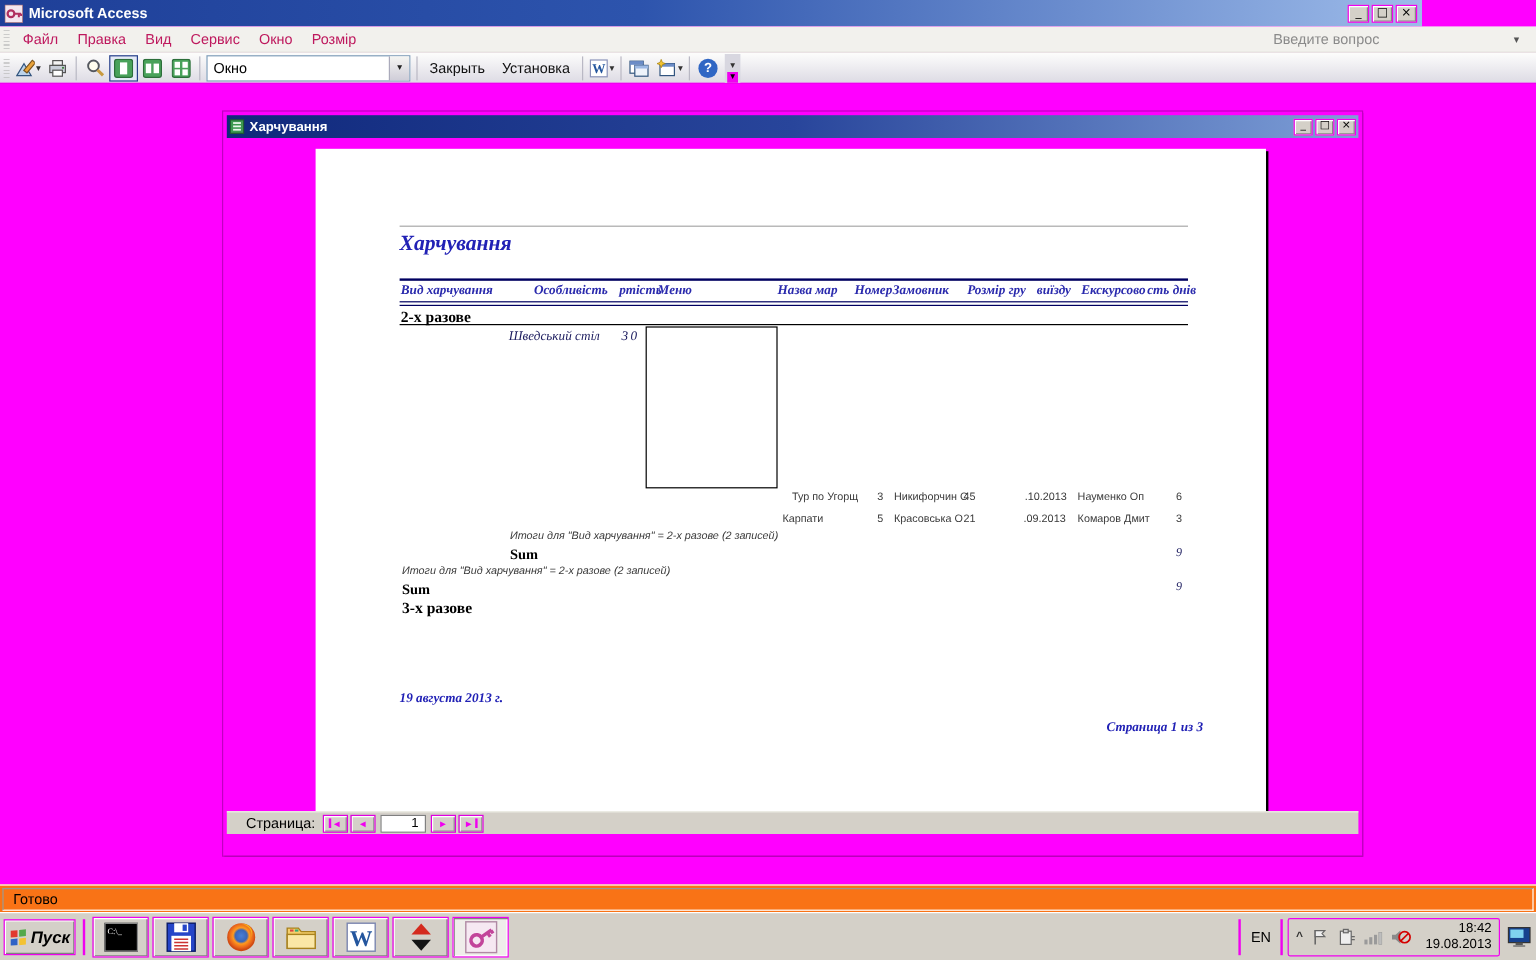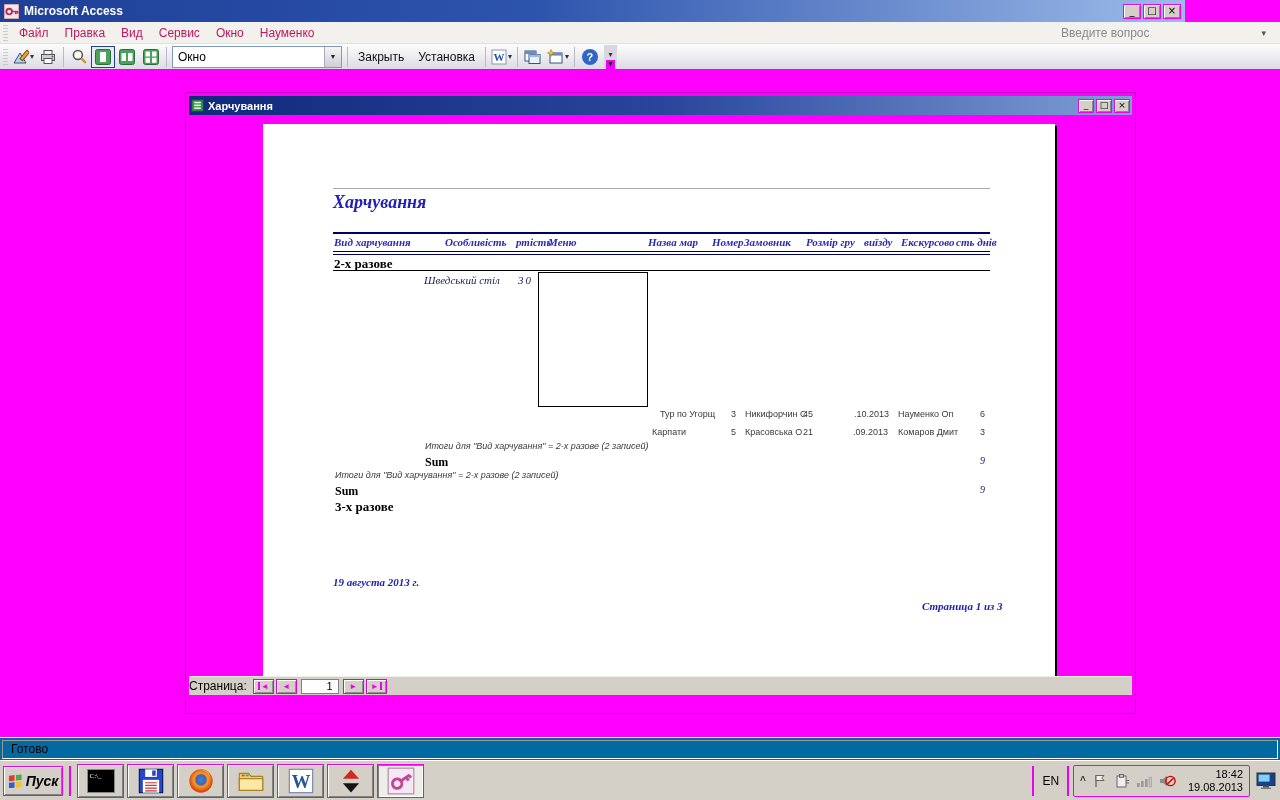--- a/index.html
+++ b/index.html
@@ -65,30 +65,30 @@
 .menucell{font-family:"Liberation Serif",serif;font-style:italic;font-size:11px;color:#1b1b5e}
 #imgframe{position:absolute;left:275px;top:148px;width:110px;height:135px;border:1px solid #000;background:#fff}
 .dcell{position:absolute;font-size:9px;color:#3a3a3a;white-space:nowrap}
 .itogi{font-style:italic;font-size:9px;color:#3a3a3a}
 .sumlbl{font-family:"Liberation Serif",serif;font-weight:bold;font-size:12px;color:#000}
 .sumval{font-family:"Liberation Serif",serif;font-style:italic;font-size:10px;color:#1b1b5e}
 .pfoot{font-family:"Liberation Serif",serif;font-style:italic;font-weight:600;font-size:11px;color:#2121b5}
 
 
 #rwnav{position:absolute;left:0;bottom:0;width:100%;height:19px;background:#d4d0c8;
- display:flex;align-items:center;padding-left:0;gap:2px;border-top:1px solid #efefe8}
+ display:flex;align-items:center;padding-left:16px;gap:2px;border-top:1px solid #efefe8}
 #rwnav .lbl{margin-right:4px;color:#000}
 .navbtn{width:21px;height:15px;background:#d4d0c8;border:1px solid #e000e0;
  box-shadow:inset 1px 1px 0 #fff,inset -1px -1px 0 #909090;
  display:flex;align-items:center;justify-content:center;gap:1px;cursor:pointer;color:#f000f0;font-size:8px}
 .navbtn .vb{width:2px;height:8px;background:#f000f0}
 #pageinput{width:38px;height:15px;border:1px solid #808080;font-size:11px;text-align:right;padding-right:5px;margin:0 2px}
 
 
-#statusbar{position:absolute;left:0;top:737px;width:1280px;height:23px;background:#0369a1;
+#statusbar{position:absolute;left:0;top:737px;width:1280px;height:23px;background:#f97316;
  border-top:1px solid #fff;display:flex;align-items:center}
 #statusbar .panel{margin:1px 2px;flex:1;height:19px;border:1px solid;border-color:#9a9a94 #fff #fff #9a9a94;
  display:flex;align-items:center;padding-left:8px;color:#000}
 
 
 #taskbar{position:absolute;left:0;top:760px;width:1280px;height:40px;background:#d4d0c8;
  border-top:1px solid #fff;display:flex;align-items:center}
 #startbtn{margin-left:3px;width:60px;height:30px;background:#d4d0c8;border:1px solid #f000f0;
  box-shadow:inset 1px 1px 0 #fff,inset -1px -1px 0 #808080;
  display:flex;align-items:center;justify-content:center;gap:3px;cursor:pointer}
@@ -129,21 +129,21 @@
     </div>
   </div>
 
   <div id="menubar">
     <div class="grip"></div>
     <span class="menuitem">Файл</span>
     <span class="menuitem">Правка</span>
     <span class="menuitem">Вид</span>
     <span class="menuitem">Сервис</span>
     <span class="menuitem">Окно</span>
-    <span class="menuitem">Науменко</span>
+    <span class="menuitem">Розмір</span>
     <div id="question">
       <span>Введите вопрос</span>
       <span class="arr">▾</span>
     </div>
   </div>
 
   <div id="toolbar">
     <div class="grip"></div>
 
     <div class="tbbtn">

